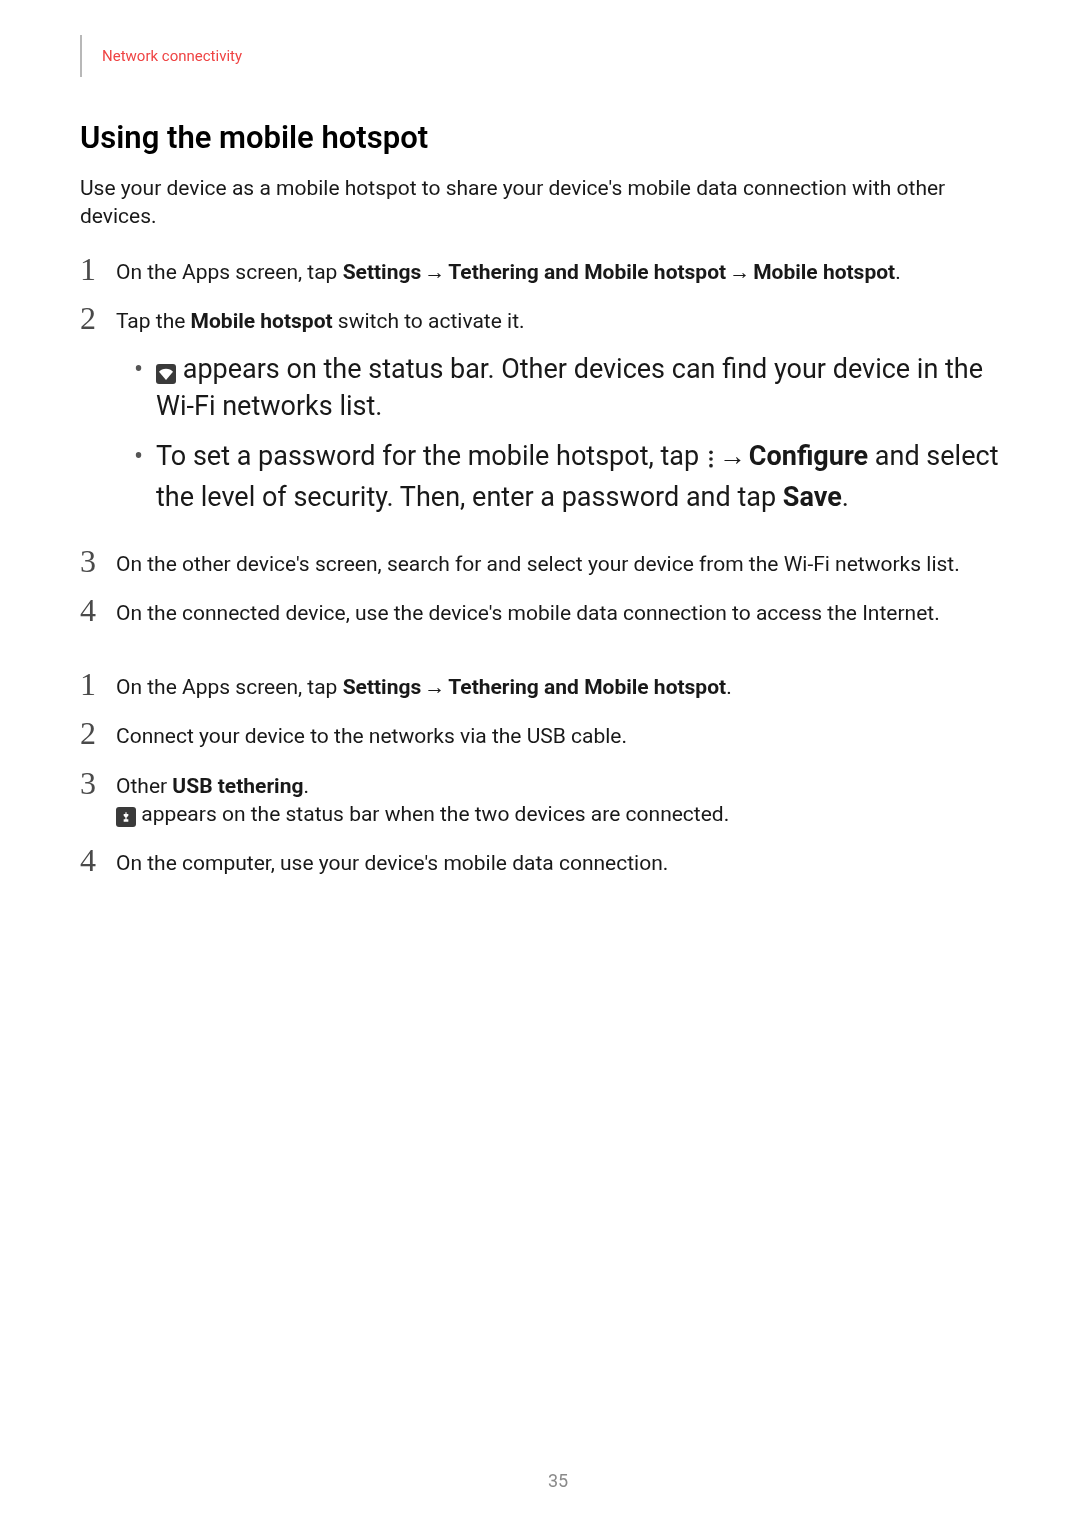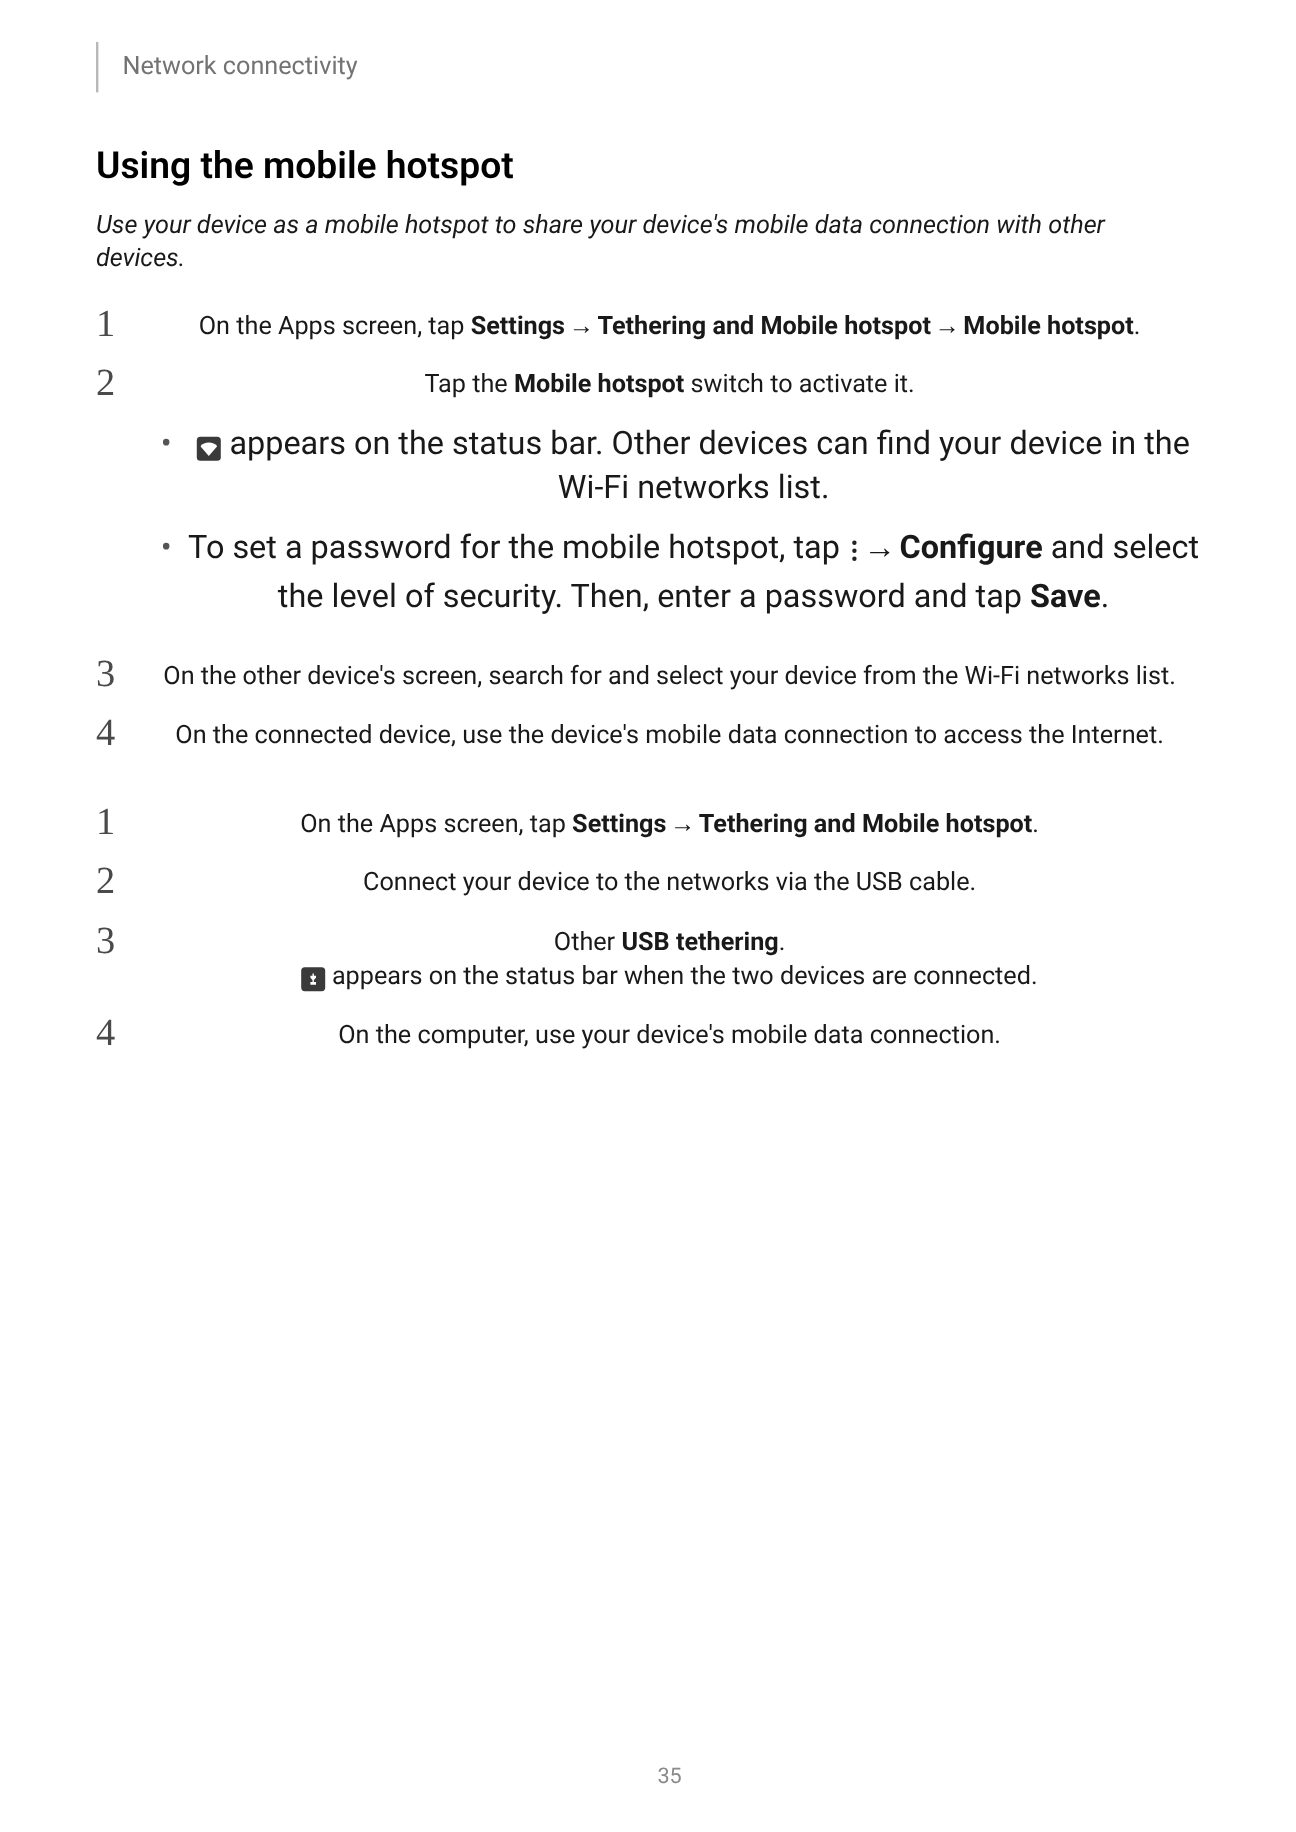--- a/index.html
+++ b/index.html
@@ -16,35 +16,34 @@
   }
   .header-line {
     border-left: 2px solid #b8b8b8;
     padding-left: 20px;
     height: 42px;
     display: flex;
     align-items: center;
     margin-bottom: 42px;
   }
   .breadcrumb {
-    color: #737373;
-    font-size: 21px;
+    color: #ef4444;
+    font-size: 15px;
     font-weight: 400;
   }
   .section-heading {
     color: #000000;
     font-size: 31px;
     font-weight: 600;
     margin-bottom: 18px;
   }
   .intro {
     font-size: 21px;
     line-height: 1.35;
     margin-bottom: 22px;
-    font-style: italic;
   }
   .steps { list-style: none; }
   .step {
     display: flex;
     align-items: flex-start;
     margin-bottom: 16px;
   }
   .step-num {
     font-family: Georgia, "Times New Roman", serif;
     font-size: 32px;
@@ -54,21 +53,20 @@
     flex-shrink: 0;
     line-height: 1.0;
     text-align: left;
     padding-top: 0px;
   }
   .step-body {
     font-size: 21px;
     line-height: 1.35;
     padding-top: 5px;
     flex: 1;
-    text-align: center;
   }
   .step-body p { margin: 0; }
   .step-body strong { font-weight: 700; }
   .arrow { padding: 0 3px; }
   .sub-bullets {
     list-style: none;
     margin-top: 16px;
   }
   .sub-bullets li {
     font-size: 27px;

